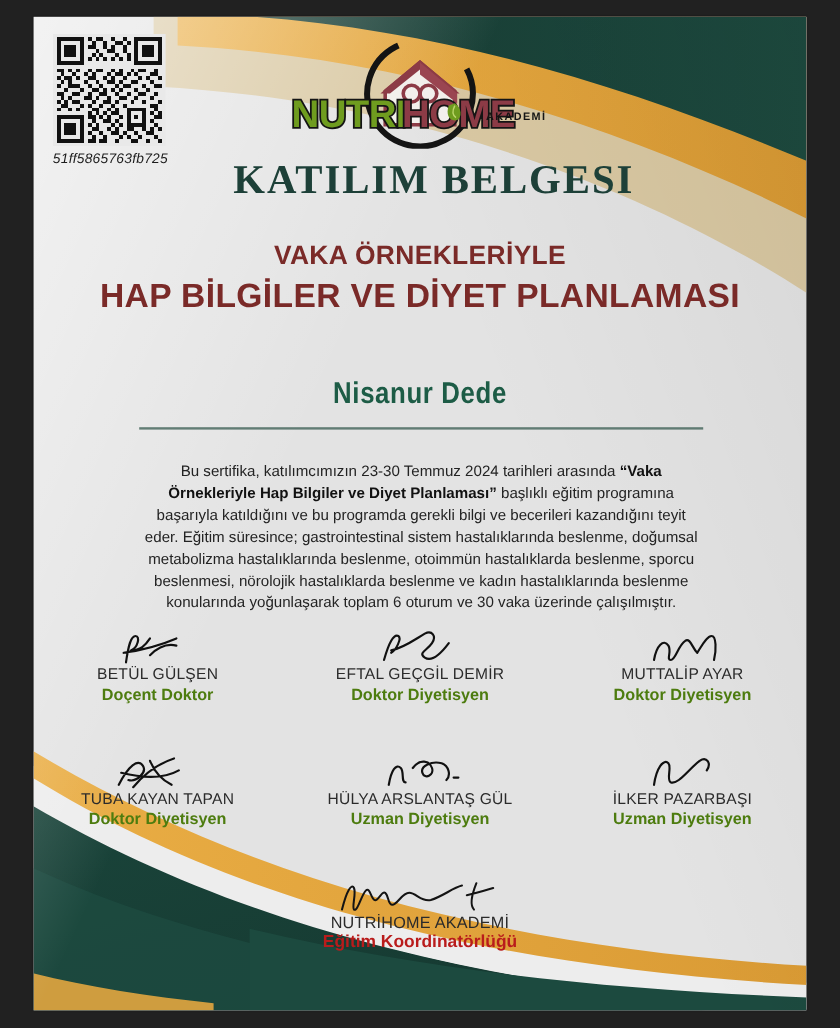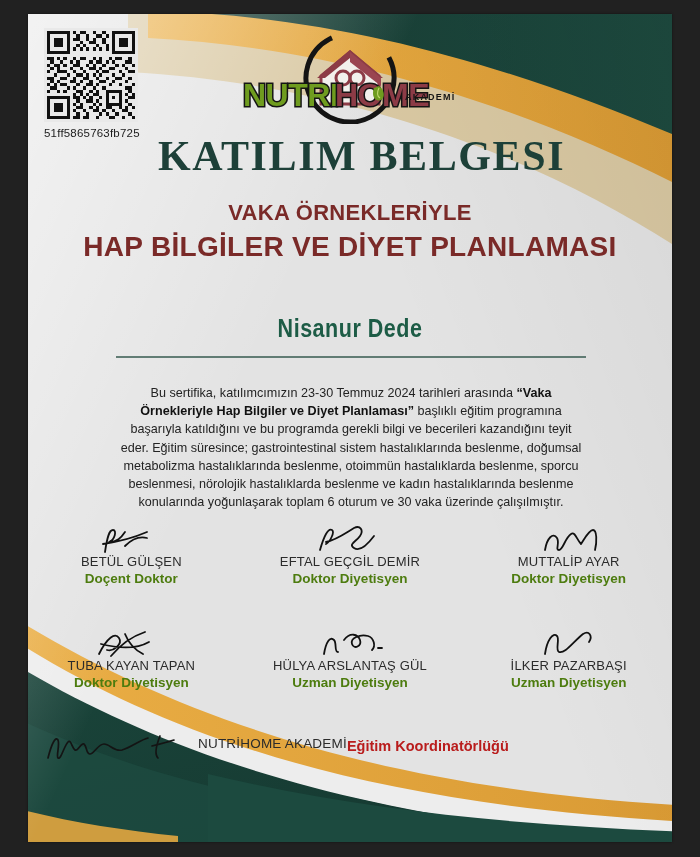--- a/index.html
+++ b/index.html
@@ -39,36 +39,37 @@
   .content { position:absolute; z-index:4; left:0; top:0; width:100%; height:100%; }
 
   
   #qrblock { position:absolute; left:16px; top:14px; width:120px; z-index:6; }
   #qr { width:94px; height:94px; display:block; }
   #qrhash {
     margin-top:5px;
     font-size:11.5px; letter-spacing:.2px;
     color:#1c1c1c; font-weight:400;
     font-family:"Liberation Sans", sans-serif;
+    font-style:italic;
   }
 
   
   #logo {
     position:absolute; left:0; right:0; top:12px;
     display:flex; justify-content:center; z-index:6;
   }
   #logo svg { display:block; }
 
   
   #maintitle {
     position:absolute; left:0; right:0; top:118px;
     text-align:center;
     font-family:"Liberation Serif", serif;
     font-weight:700;
-    font-size:42px;
+    font-size:34px;
     letter-spacing:1.6px;
     color:#1d4038;
     white-space:nowrap;
     padding-left:23px;
   }
   #sub1, #sub2 {
     position:absolute; left:0; right:0;
     text-align:center;
     font-family:"Liberation Sans", sans-serif;
     font-weight:700;
@@ -131,21 +132,21 @@
     font-size:13.5px;
     font-weight:700;
     color:#4d7c0f;
     margin-top:2px;
     white-space:nowrap;
   }
 
   
   #coord {
     position:absolute; left:0; right:0; top:712px;
-    display:flex; flex-direction:row; align-items:center;
+    display:flex; flex-direction:column; align-items:center;
   }
   #coord .sigmark { height:38px; }
   #coordname {
     font-size:13.5px; color:#2b2b2b; letter-spacing:.2px;
     margin-top:-3px; white-space:nowrap;
   }
   #coordtitle {
     font-size:14.5px; font-weight:700; color:#b91c1c;
     margin-top:1px; white-space:nowrap;
   }

